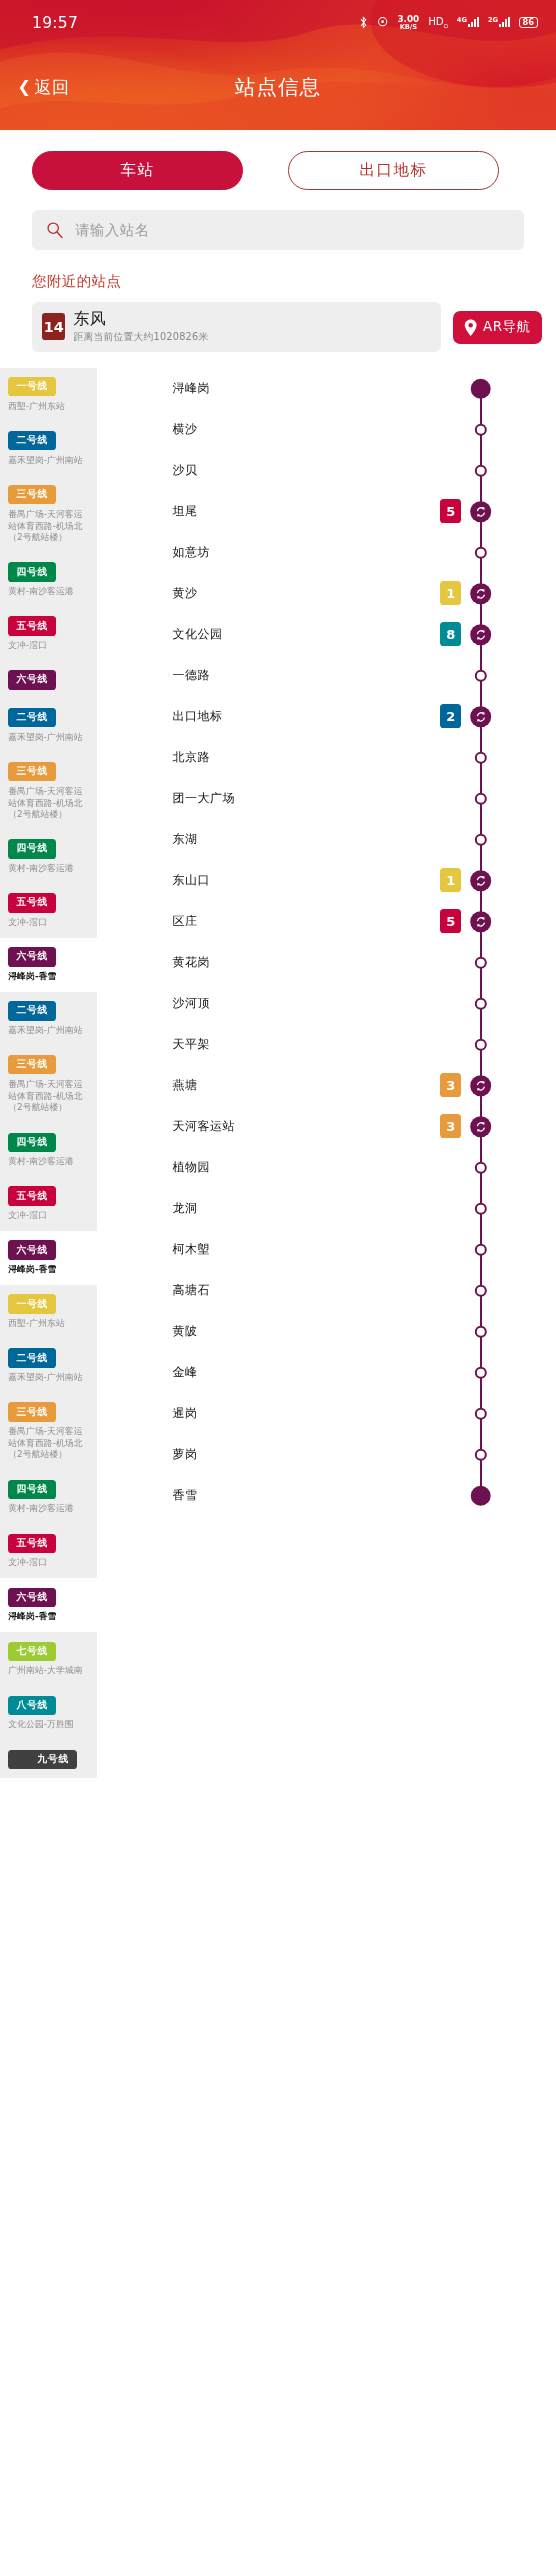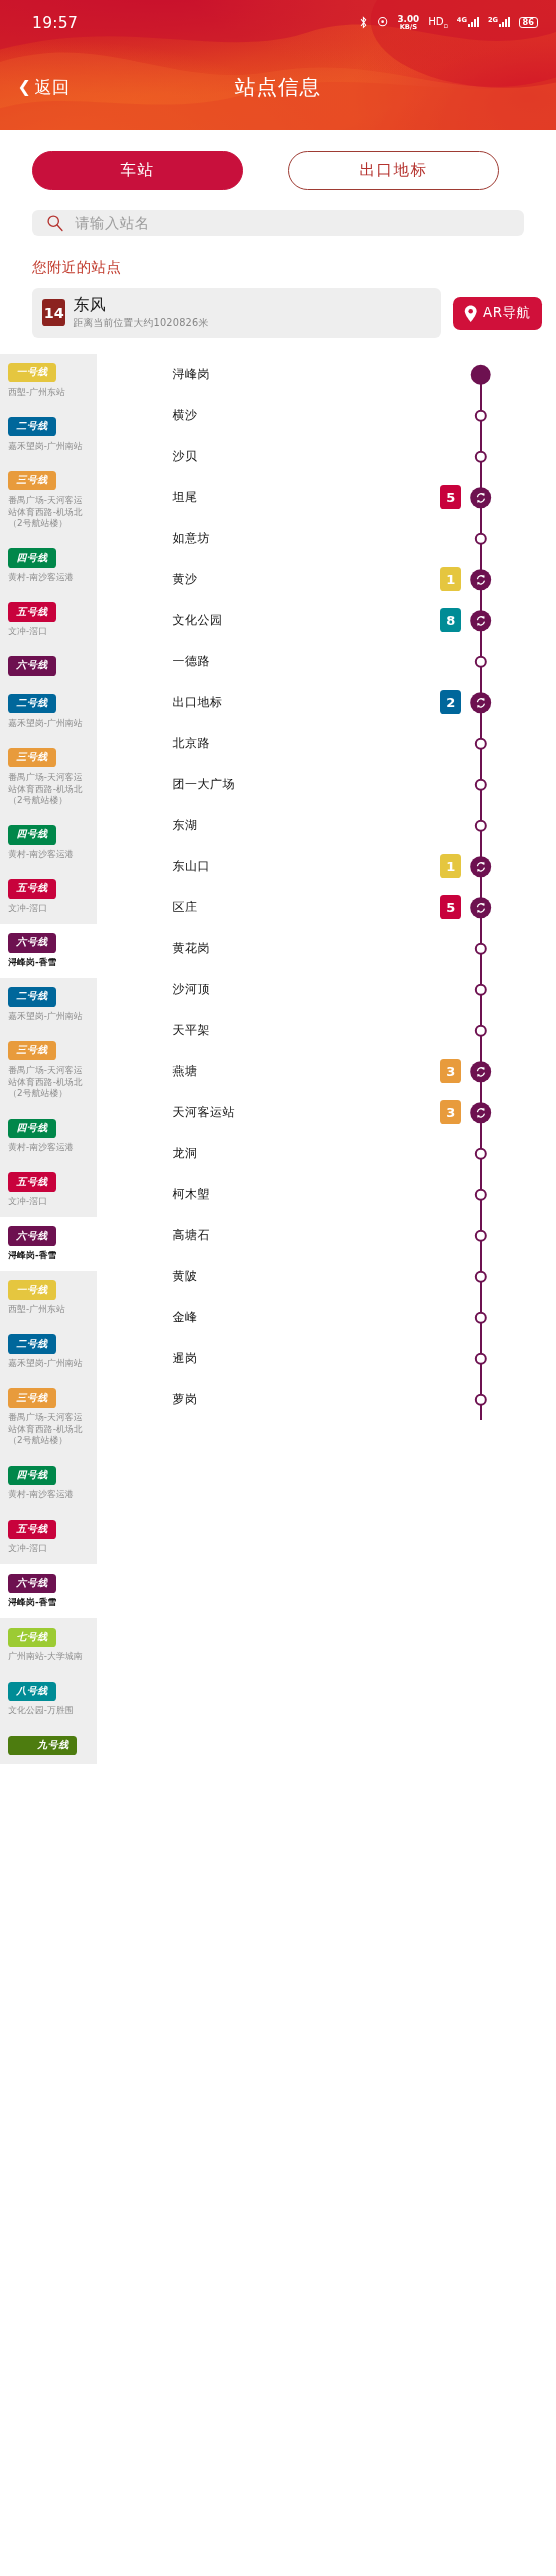--- a/index.html
+++ b/index.html
@@ -91,21 +91,21 @@
     border-radius: 19.6px;
     display: flex; align-items: center; justify-content: center;
     font-size: 15.5px; letter-spacing: 1.5px;
   }
   .tab.active { background: #c8103c; color: #fff; border: 1px solid #c8103c; }
   .tab.idle   { background: #fff; color: #b5332f; border: 1px solid #9e3b33; }
 
   
   .search-wrap { padding: 20.6px 32px 0; }
   .search-box {
-    height: 26px; background: #eeeeee; border-radius: 6.2px;
+    height: 40px; background: #eeeeee; border-radius: 6.2px;
     display: flex; align-items: center; padding: 0 14.4px; gap: 11.3px;
   }
   .search-ph { color: #9d9d9d; font-size: 14.4px; letter-spacing: 0.5px; }
 
   
   .nearby-title {
     color: #c0392b; font-size: 14.4px; letter-spacing: 0.5px;
     padding: 21.6px 0 0 32px;
   }
   .nearby-row {
@@ -138,21 +138,20 @@
   .sidebar { width: 97px; flex: 0 0 97px; background: #eeeeee; }
   .side-item {
     padding: 9.3px 6.2px 9.3px 8.2px; background: #eeeeee;
   }
   .side-item.selected { background: #ffffff; }
   .line-chip {
     display: inline-block;
     color: #fff; font-size: 9.8px; font-weight: 600;
     border-radius: 3.6px; padding: 3.1px 8.2px; letter-spacing: 0.8px;
     white-space: nowrap;
-    font-style: italic;
   }
   .side-route {
     margin-top: 4.6px; font-size: 8.8px; color: #8b8b8b;
     line-height: 1.32; letter-spacing: 0.1px; word-break: break-all;
   }
   .side-item.selected .side-route { color: #1b1b1b; font-weight: 600; }
 
   .stations { flex: 1; position: relative; padding-left: 19.6px; }
   .station-row {
     position: relative; height: 41px;
@@ -300,21 +299,21 @@
       <div class="side-item"><span class="line-chip" style="background: rgb(200, 2, 60);">五号线</span><div class="side-route">文冲-滘口</div></div>
       <div class="side-item selected"><span class="line-chip" style="background: rgb(109, 17, 80);">六号线</span><div class="side-route">浔峰岗-香雪</div></div>
       <div class="side-item"><span class="line-chip" style="background: rgb(229, 198, 63);">一号线</span><div class="side-route">西塱-广州东站</div></div>
       <div class="side-item"><span class="line-chip" style="background: rgb(0, 103, 155);">二号线</span><div class="side-route">嘉禾望岗-广州南站</div></div>
       <div class="side-item"><span class="line-chip" style="background: rgb(232, 155, 60);">三号线</span><div class="side-route">番禺广场-天河客运站体育西路-机场北（2号航站楼）</div></div>
       <div class="side-item"><span class="line-chip" style="background: rgb(0, 135, 74);">四号线</span><div class="side-route">黄村-南沙客运港</div></div>
       <div class="side-item"><span class="line-chip" style="background: rgb(200, 2, 60);">五号线</span><div class="side-route">文冲-滘口</div></div>
       <div class="side-item selected"><span class="line-chip" style="background: rgb(109, 17, 80);">六号线</span><div class="side-route">浔峰岗-香雪</div></div>
       <div class="side-item"><span class="line-chip" style="background: rgb(156, 203, 51);">七号线</span><div class="side-route">广州南站-大学城南</div></div>
       <div class="side-item"><span class="line-chip" style="background: rgb(0, 140, 150);">八号线</span><div class="side-route">文化公园-万胜围</div></div>
-      <div class="side-item"><span class="line-chip" style="background: #4d7c0f; padding-left: 29px;">九号线</span></div>
+      <div class="side-item"><span class="line-chip" style="background: #404040; padding-left: 29px;">九号线</span></div>
     </div>
   <div class="stations" id="stations">
       <div class="station-row first">
         <div class="station-name">浔峰岗</div>
         <div class="rail-col">
           <div class="rail-line" style="background: rgb(109, 17, 80);"></div>
           <div class="dot terminus" style="background: rgb(109, 17, 80);"></div>
         </div>
       </div>
       <div class="station-row">
@@ -501,20 +500,27 @@
             <svg width="13.4" height="13.4" viewBox="0 0 26 26">
               <path d="M6.5 10.5 A7 7 0 0 1 18.5 7.2" fill="none" stroke="#fff" stroke-width="2.6" stroke-linecap="round"></path>
               <path d="M19.5 15.5 A7 7 0 0 1 7.5 18.8" fill="none" stroke="#fff" stroke-width="2.6" stroke-linecap="round"></path>
               <path d="M19.5 3 L19.9 8.4 L14.6 7.4 Z" fill="#fff"></path>
               <path d="M6.5 23 L6.1 17.6 L11.4 18.6 Z" fill="#fff"></path>
             </svg>
           </div>
         </div>
       </div>
       <div class="station-row">
+        <div class="station-name">植物园</div>
+        <div class="rail-col">
+          <div class="rail-line" style="background: rgb(109, 17, 80);"></div>
+          <div class="dot" style="border-color: rgb(109, 17, 80);"></div>
+        </div>
+      </div>
+      <div class="station-row">
         <div class="station-name">龙洞</div>
         <div class="rail-col">
           <div class="rail-line" style="background: rgb(109, 17, 80);"></div>
           <div class="dot" style="border-color: rgb(109, 17, 80);"></div>
         </div>
       </div>
       <div class="station-row">
         <div class="station-name">柯木塱</div>
         <div class="rail-col">
           <div class="rail-line" style="background: rgb(109, 17, 80);"></div>
@@ -547,17 +553,24 @@
         <div class="rail-col">
           <div class="rail-line" style="background: rgb(109, 17, 80);"></div>
           <div class="dot" style="border-color: rgb(109, 17, 80);"></div>
         </div>
       </div>
       <div class="station-row">
         <div class="station-name">萝岗</div>
         <div class="rail-col">
           <div class="rail-line" style="background: rgb(109, 17, 80);"></div>
           <div class="dot" style="border-color: rgb(109, 17, 80);"></div>
+        </div>
+      </div>
+      <div class="station-row last">
+        <div class="station-name">香雪</div>
+        <div class="rail-col">
+          <div class="rail-line" style="background: rgb(109, 17, 80);"></div>
+          <div class="dot terminus" style="background: rgb(109, 17, 80);"></div>
         </div>
       </div>
     </div>
 </div>
 
 
 </body></html>

